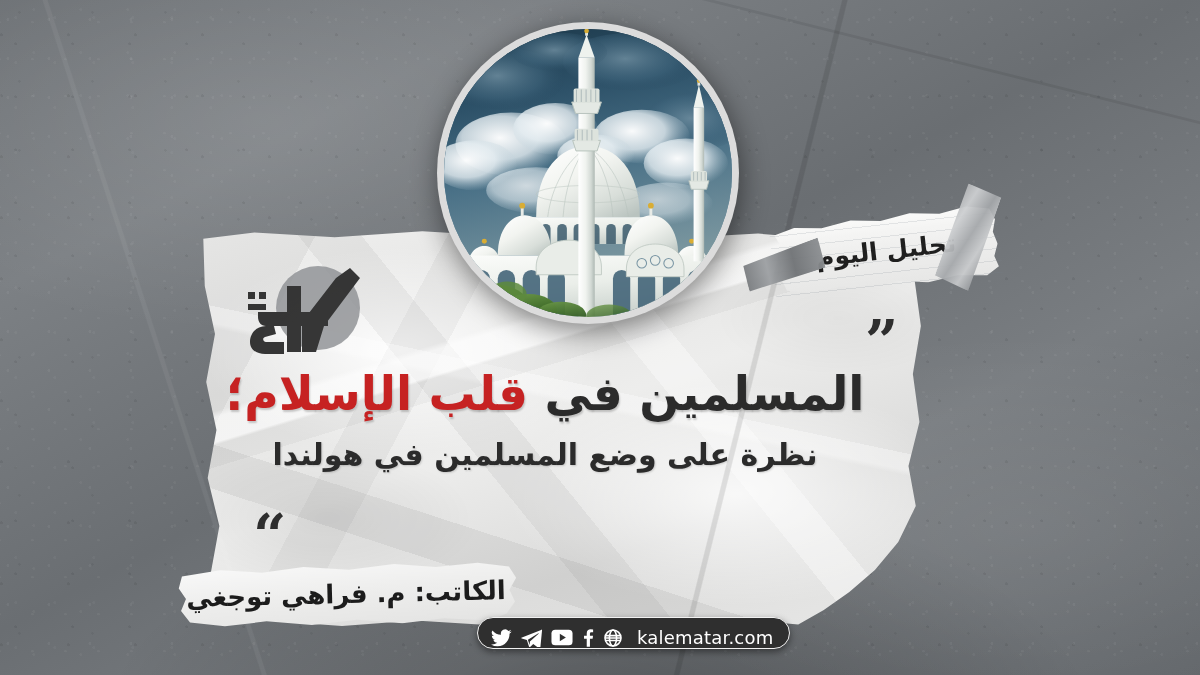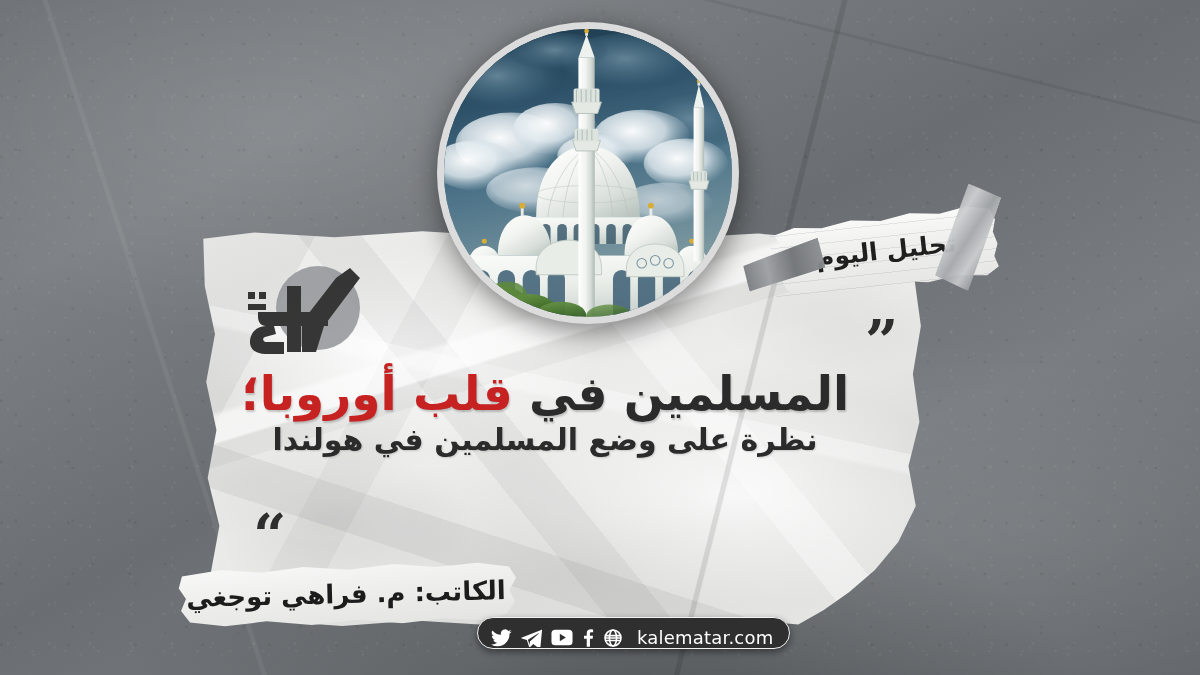--- a/index.html
+++ b/index.html
@@ -176,21 +176,21 @@
     text-align:center; z-index:9; direction:rtl;
   }
   #headline-main {
     font-size:47px; font-weight:700; line-height:1.12;
     letter-spacing:-.3px; white-space:nowrap;
     text-shadow:1px 2px 2px rgba(0,0,0,.20);
   }
   .hl-dark { color:#2b2b2b; }
   .hl-red  { color:#c62222; }
   #headline-sub {
-    margin-top:1px;
+    margin-top:16px;
     font-size:30px; font-weight:700; color:#2b2b2b;
     line-height:1.2; white-space:nowrap;
     text-shadow:1px 1px 2px rgba(0,0,0,.16);
   }
 
   
   #author-strip {
     position:absolute; left:172px; top:562px; width:348px; height:66px;
     transform:rotate(-1.4deg); z-index:10;
   }
@@ -419,21 +419,21 @@
     <div id="analysis-note-lines"></div>
     <div id="analysis-note-label">تحليل اليوم</div>
     <div class="tape" id="tape-right"></div>
     <div class="tape" id="tape-left"></div>
   </div>
 
   <div class="quote-mark" id="quote-close">”</div>
 
   <div id="headline-block">
     <div id="headline-main">
-      <span class="hl-dark">المسلمين في </span><span class="hl-red">قلب أوروبا؛</span>
+      <span class="hl-dark">المسلمين في </span><span class="hl-red">قلب الإسلام؛</span>
     </div>
     <div id="headline-sub">نظرة على وضع المسلمين في هولندا</div>
   </div>
 
   <div class="quote-mark" id="quote-open">“</div>
 
   <div id="author-strip">
     <div id="author-strip-paper"></div>
     <div id="author-label">الكاتب: م. فراهي توجغي</div>
   </div>

